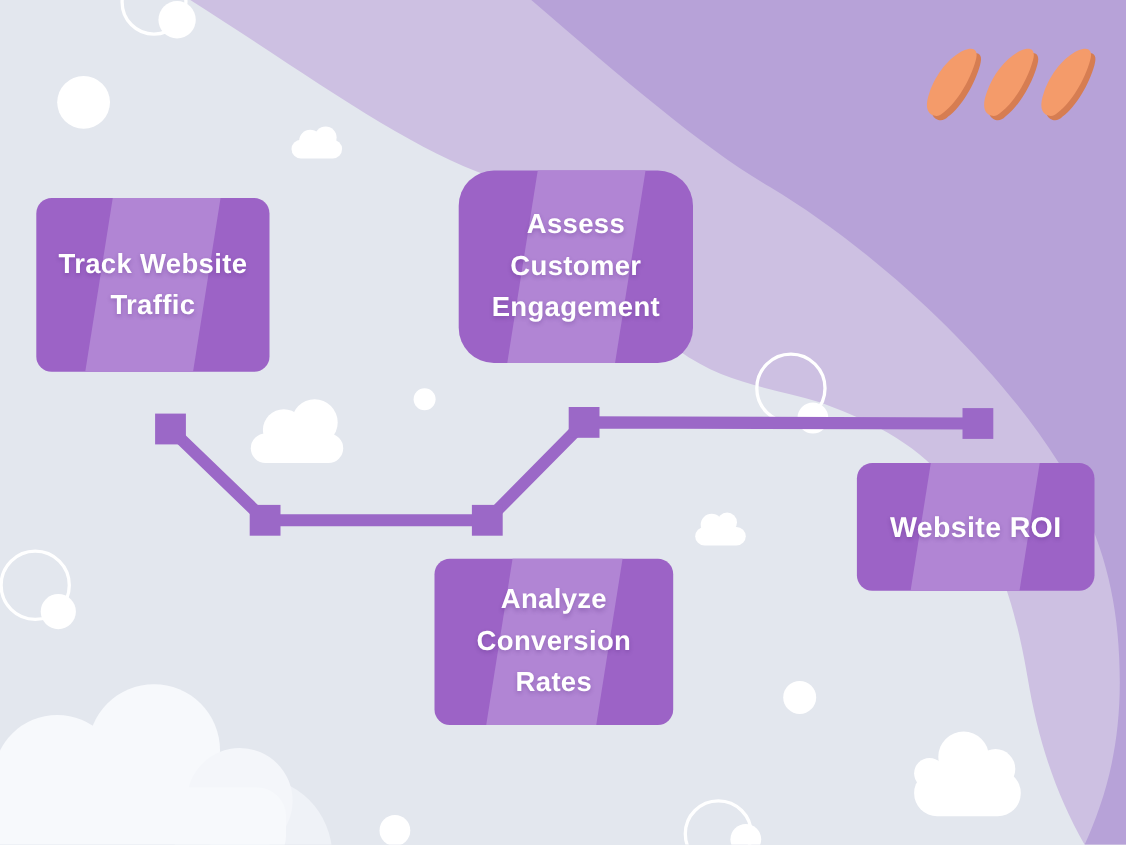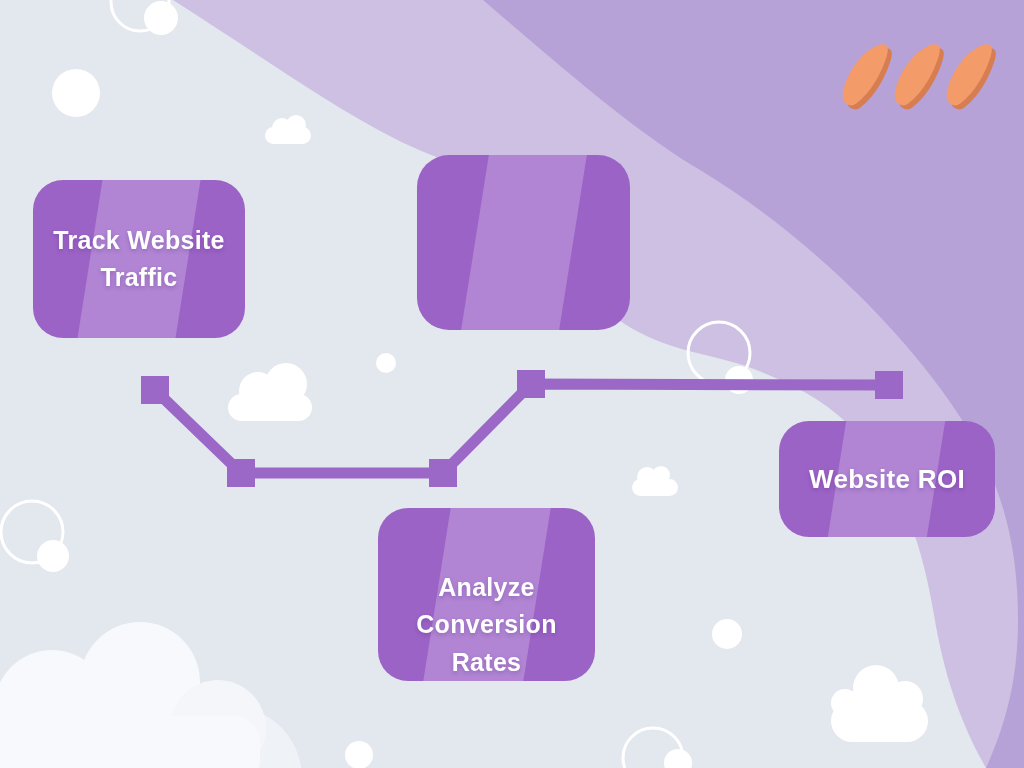--- a/index.html
+++ b/index.html
@@ -15,21 +15,21 @@
   .bg-svg, .decor-svg {
     position:absolute; inset:0;
     width:1024px; height:768px;
     pointer-events:none;
   }
 
   
   .flow-node {
     position:absolute;
     background:#9c63c6;
-    border-radius:30px;
+    border-radius:14px;
     overflow:hidden;
     display:flex; align-items:center; justify-content:center;
     text-align:center;
     color:#ffffff;
     font-size:25px;
     font-weight:600;
     letter-spacing:0.3px;
     line-height:1.5;
     text-shadow:0 2px 4px rgba(70,30,110,0.28);
   }
@@ -37,21 +37,21 @@
     position:absolute; top:-14px; bottom:-14px;
     left:27%; width:46%;
     background:#b185d4;
     transform:skewX(-9deg);
   }
   .flow-node .node-label { position:relative; z-index:1; }
 
   .node-track    { left:33px;  top:180px; width:212px; height:158px; padding:0 18px; }
   .node-assess   { left:417px; top:155px; width:213px; height:175px; padding:0 28px; border-radius:32px; }
   .node-evaluate { left:103px; top:507px; width:215px; height:156px; padding:0 18px; }
-  .node-analyze  { left:378px; top:508px; width:217px; height:173px; padding:0 28px;align-items:flex-end; }
+  .node-analyze  { left:395px; top:508px; width:217px; height:151px; padding:0 28px; }
   .node-roi      { left:779px; top:421px; width:216px; height:116px; padding:0 18px; font-size:26px; }
 </style>
 </head>
 <body>
 
 <div class="canvas">
 
   <svg class="bg-svg" viewBox="0 0 1024 768" aria-hidden="true">
     <path fill="#cdc0e2" d="M173,0
          C 280,68 370,135 445,160
@@ -146,20 +146,21 @@
     </g>
   </svg>
 
   <div class="flow-node node-track">
     <div class="band"></div>
     <span class="node-label">Track Website Traffic</span>
   </div>
 
   <div class="flow-node node-assess">
     <div class="band"></div>
+    <span class="node-label">Assess Customer Engagement</span>
   </div>
 
 
   <div class="flow-node node-analyze">
     <div class="band"></div>
     <span class="node-label">Analyze Conversion Rates</span>
   </div>
 
   <div class="flow-node node-roi">
     <div class="band"></div>

